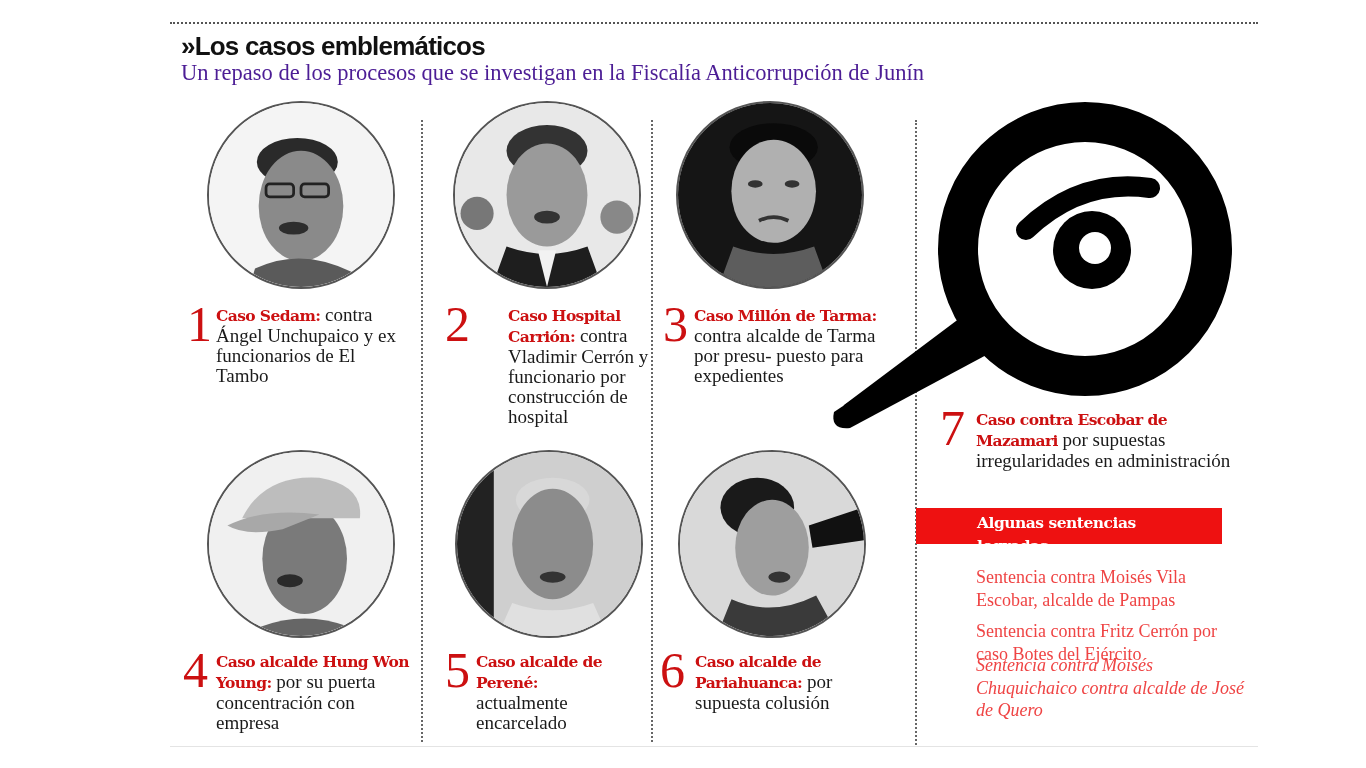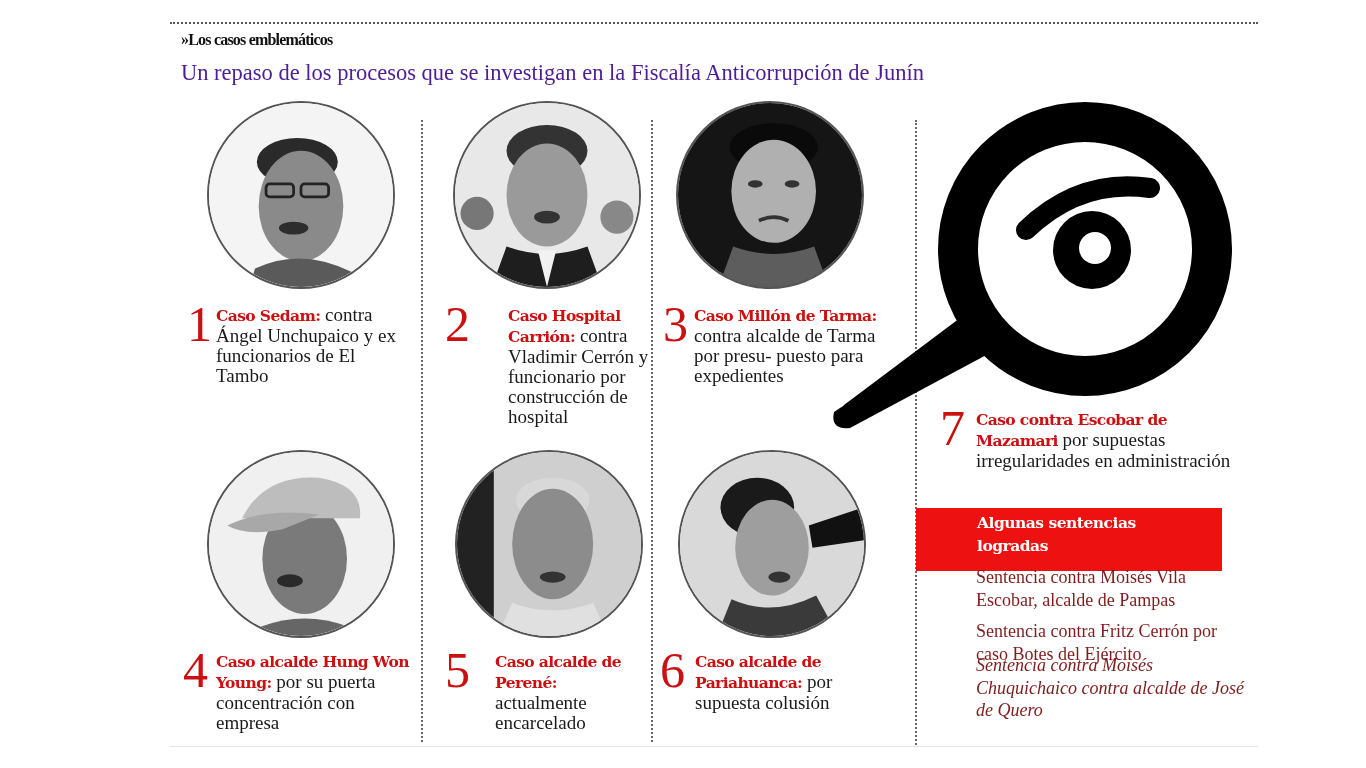--- a/index.html
+++ b/index.html
@@ -13,22 +13,22 @@
     .top-rule {
       left: 170px; top: 22px; width: 1088px; height: 0;
       border-top: 2px dotted #555;
     }
     .bottom-rule {
       left: 170px; top: 746px; width: 1088px; height: 0;
       border-top: 1px solid #e4e4e4;
     }
     .title {
       left: 181px; top: 31px;
-      font-family: Liberation Serif, serif; font-weight: bold;
-      font-size: 16px; letter-spacing: -0.8px; color: #111;
+      font-family: Liberation Sans, sans-serif; font-weight: bold;
+      font-size: 26px; letter-spacing: -0.8px; color: #111;
       white-space: nowrap;
     }
     .subtitle {
       left: 181px; top: 60px;
       font-family: "Liberation Serif", serif;
       font-size: 22.5px; color: #4c1d95; white-space: nowrap;
     }
     .vdiv {
       width: 0; border-left: 2px dotted #666;
     }
@@ -50,32 +50,32 @@
     .case .text {
       position: absolute; left: 29px; top: 0; width: 195px;
       font-family: "Liberation Serif", serif;
       font-size: 19px; line-height: 20px; color: #1a1a1a;
     }
     .case .head {
       font-family: "DejaVu Serif", serif; font-weight: bold;
       font-size: 15.5px; letter-spacing: -0.6px; color: #cc1011;
     }
     .sent-box {
-      left: 916px; top: 508px; width: 306px; height: 63px;
+      left: 916px; top: 508px; width: 306px; height: 36px;
       background: #ee1111;
     }
     .sent-box span {
       position: absolute; left: 61px; top: 3px; width: 230px;
       font-family: "DejaVu Serif", serif; font-weight: bold;
       font-size: 15.5px; line-height: 23px; letter-spacing: -0.5px; color: #fff;
     }
     .sentence {
       left: 976px; width: 270px;
       font-family: "Liberation Serif", serif;
-      font-size: 18px; line-height: 22.5px; color: #7f1d1d;
+      font-size: 18px; line-height: 22.5px; color: #ef4444;
     }
   </style>
 </head>
 <body>
 
 <div class="abs top-rule"></div>
 
 <div class="abs title">»Los casos emblemáticos</div>
 <div class="abs subtitle">Un repaso de los procesos que se investigan en la Fiscalía Anticorrupción de Junín</div>
 
@@ -169,21 +169,21 @@
 <div class="abs case" style="left:663px; top:305px;">
   <div class="num">3</div>
   <div class="text" style="left:31px; width:205px;"><span class="head">Caso Millón de Tarma:</span> <span>contra alcalde de Tarma por presu- puesto para expedientes</span></div>
 </div>
 <div class="abs case" style="left:183px; top:651px;">
   <div class="num">4</div>
   <div class="text" style="left:33px; width:200px;"><span class="head">Caso alcalde Hung Won Young:</span> <span>por su puerta concentración con empresa</span></div>
 </div>
 <div class="abs case" style="left:445px; top:651px;">
   <div class="num">5</div>
-  <div class="text" style="left:31px; width:130px;margin-left:19px;"><span class="head">Caso alcalde de Perené:</span> <span>actualmente encarcelado</span></div>
+  <div class="text" style="left:31px; width:130px;"><span class="head">Caso alcalde de Perené:</span> <span>actualmente encarcelado</span></div>
 </div>
 <div class="abs case" style="left:660px; top:651px;">
   <div class="num">6</div>
   <div class="text" style="left:35px; width:180px;"><span class="head">Caso alcalde de Pariahuanca:</span> <span>por supuesta colusión</span></div>
 </div>
 <div class="abs case" style="left:940px; top:409px; width:290px;">
   <div class="num">7</div>
   <div class="text" style="left:36px; width:255px;"><span class="head">Caso contra Escobar de Mazamari</span> <span>por supuestas irregularidades en administración</span></div>
 </div>
 

